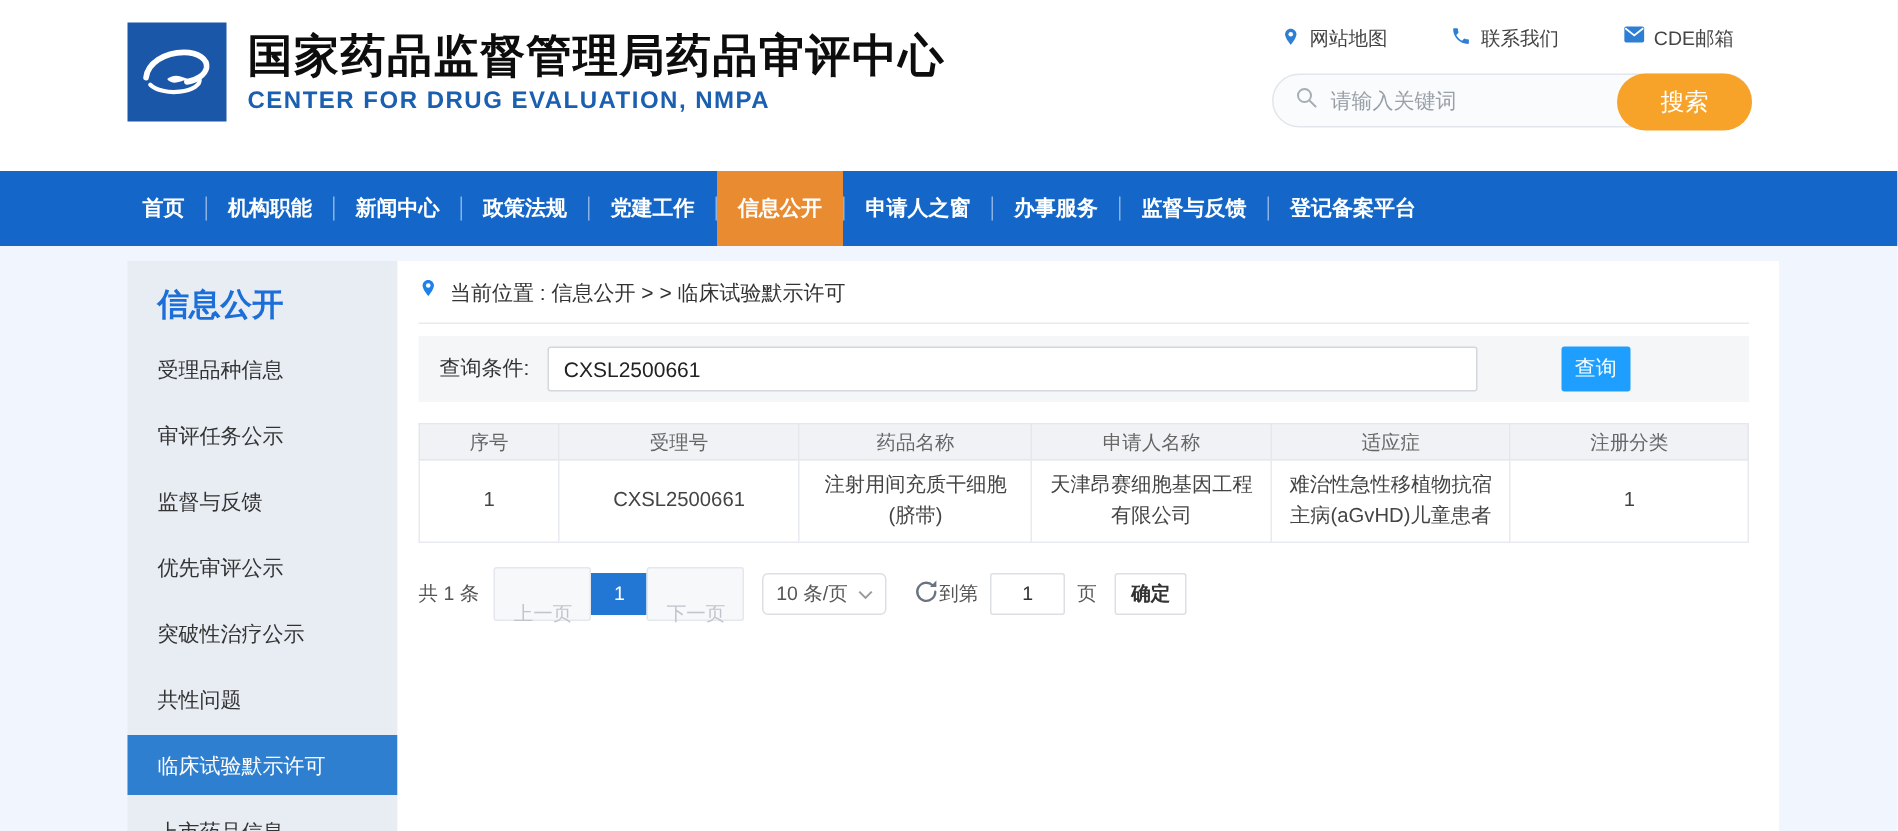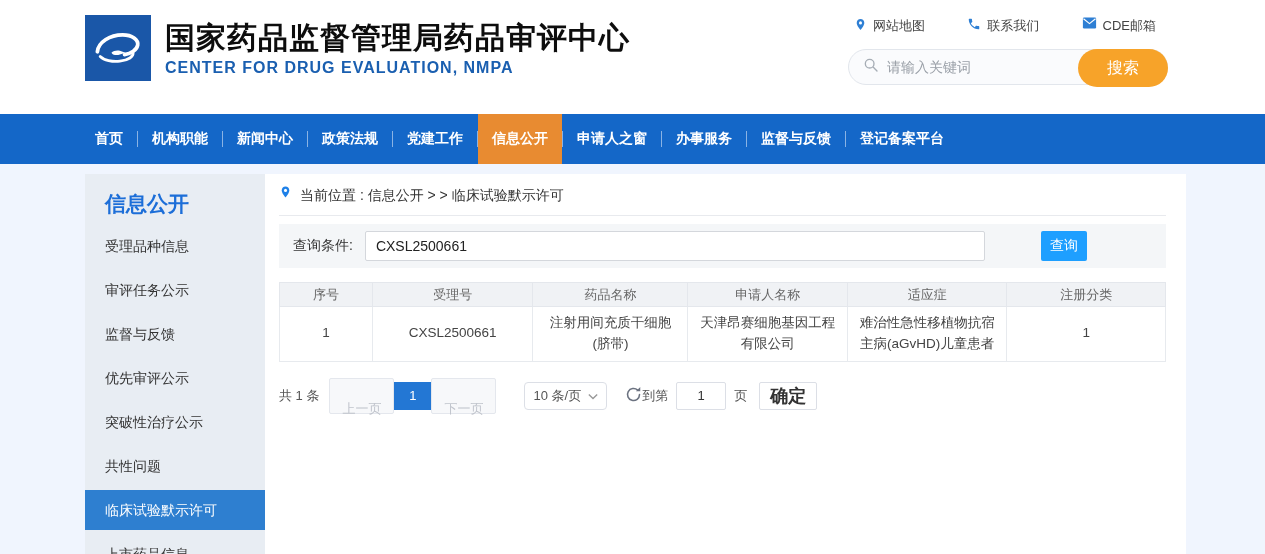--- a/index.html
+++ b/index.html
@@ -48,25 +48,25 @@
   .query-btn { margin-left: 56px; width: 46px; height: 30px; background: #1e9fff; color: #fff; border: none; border-radius: 2px; font-size: 14px; cursor: pointer; font-family: inherit; }
 
   table.result { margin-top: 14px; width: 100%; border-collapse: collapse; text-align: center; table-layout: fixed; }
   table.result th { background: #f0f2f5; color: #666; font-weight: normal; font-size: 13px; height: 24px; border: 1px solid #e4e7ec; }
   table.result td { height: 52px; font-size: 13.5px; color: #444; border: 1px solid #e7eaee; padding: 6px 10px; line-height: 1.55; }
 
   .pagination { margin-top: 16px; display: flex; align-items: center; font-size: 13px; color: #555; }
   .pg-total { margin-right: 10px; white-space: nowrap; }
   .pg-btn { height: 28px; line-height: 26px; padding: 17px 12px; border: 1px solid #e4e7ed; background: #f7f8fa; color: #c0c4cc; border-radius: 2px; cursor: not-allowed; white-space: nowrap; }
   .pg-page { height: 28px; line-height: 28px; min-width: 37px; background: #2377d4; color: #fff; text-align: center; cursor: pointer; }
-  .pg-select { margin-left: 28px; height: 28px; border: 1px solid #dcdfe6; border-radius: 4px; padding: 0 8px; background: #fff; display: flex; align-items: center; gap: 7px; color: #555; cursor: pointer; white-space: nowrap; }
+  .pg-select { margin-left: 12px; height: 28px; border: 1px solid #dcdfe6; border-radius: 4px; padding: 0 8px; background: #fff; display: flex; align-items: center; gap: 7px; color: #555; cursor: pointer; white-space: nowrap; }
   .pg-refresh { margin-left: 18px; display: flex; align-items: center; cursor: pointer; }
   .pg-goto-label { white-space: nowrap; }
   .pg-goto-input { width: 50px; height: 28px; border: 1px solid #dcdfe6; border-radius: 2px; margin: 0 8px; text-align: center; font-size: 13px; color: #333; outline: none; font-family: inherit; }
-  .pg-confirm { margin-left: 12px; height: 28px; padding: 0 10px; border: 1px solid #dcdfe6; background: #fff; color: #333; font-weight: bold; border-radius: 2px; font-size: 18px; cursor: pointer; font-family: inherit; }
+  .pg-confirm { margin-left: 12px; height: 28px; padding: 0 10px; border: 1px solid #dcdfe6; background: #fff; color: #333; font-weight: bold; border-radius: 2px; font-size: 13px; cursor: pointer; font-family: inherit; }
 </style>
 </head>
 <body>
 
 <div class="header">
   <div class="logo-wrap">
     <div class="logo-square">
       <svg viewBox="0 0 64 64" width="60" height="60">
         <path d="M10 36c1-10 13-18 27-18 10 0 17 5 16 11-1 5-7 9-14 10" fill="none" stroke="#fff" stroke-width="4" stroke-linecap="round"></path>
         <path d="M13 41c4 4 13 6 21 5 9-1 15-5 14-9" fill="none" stroke="#fff" stroke-width="3" stroke-linecap="round"></path>

